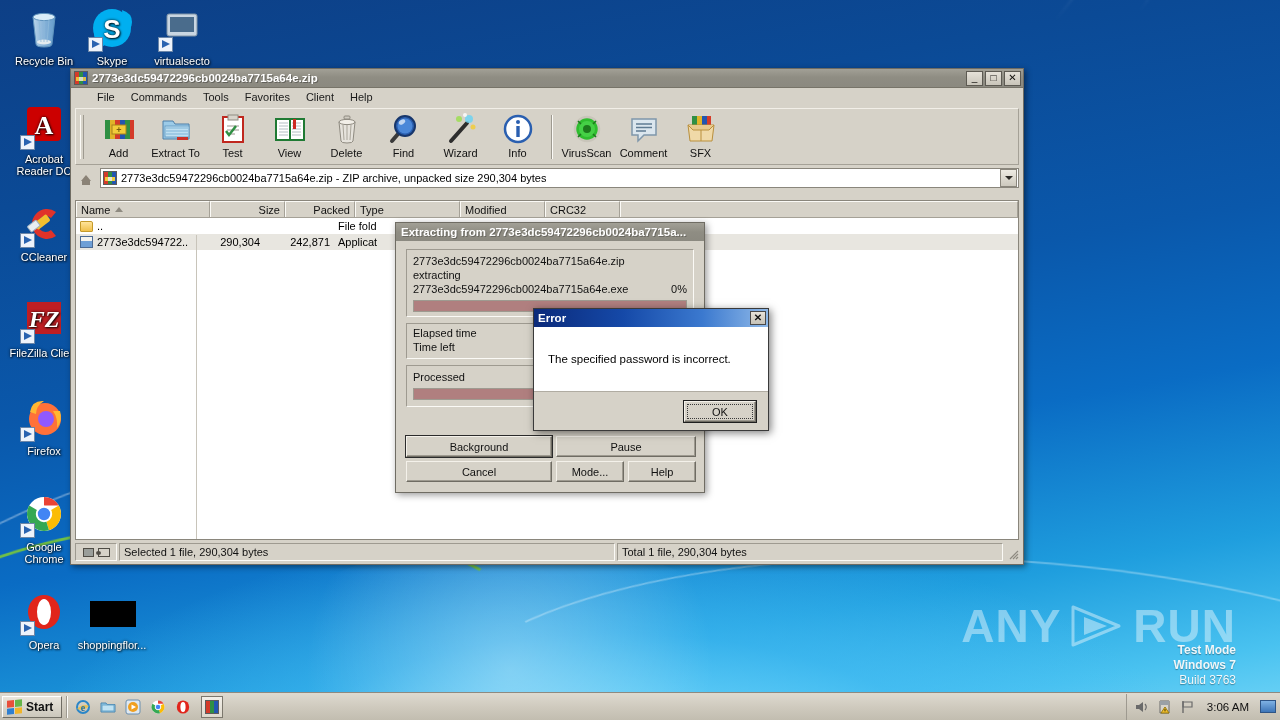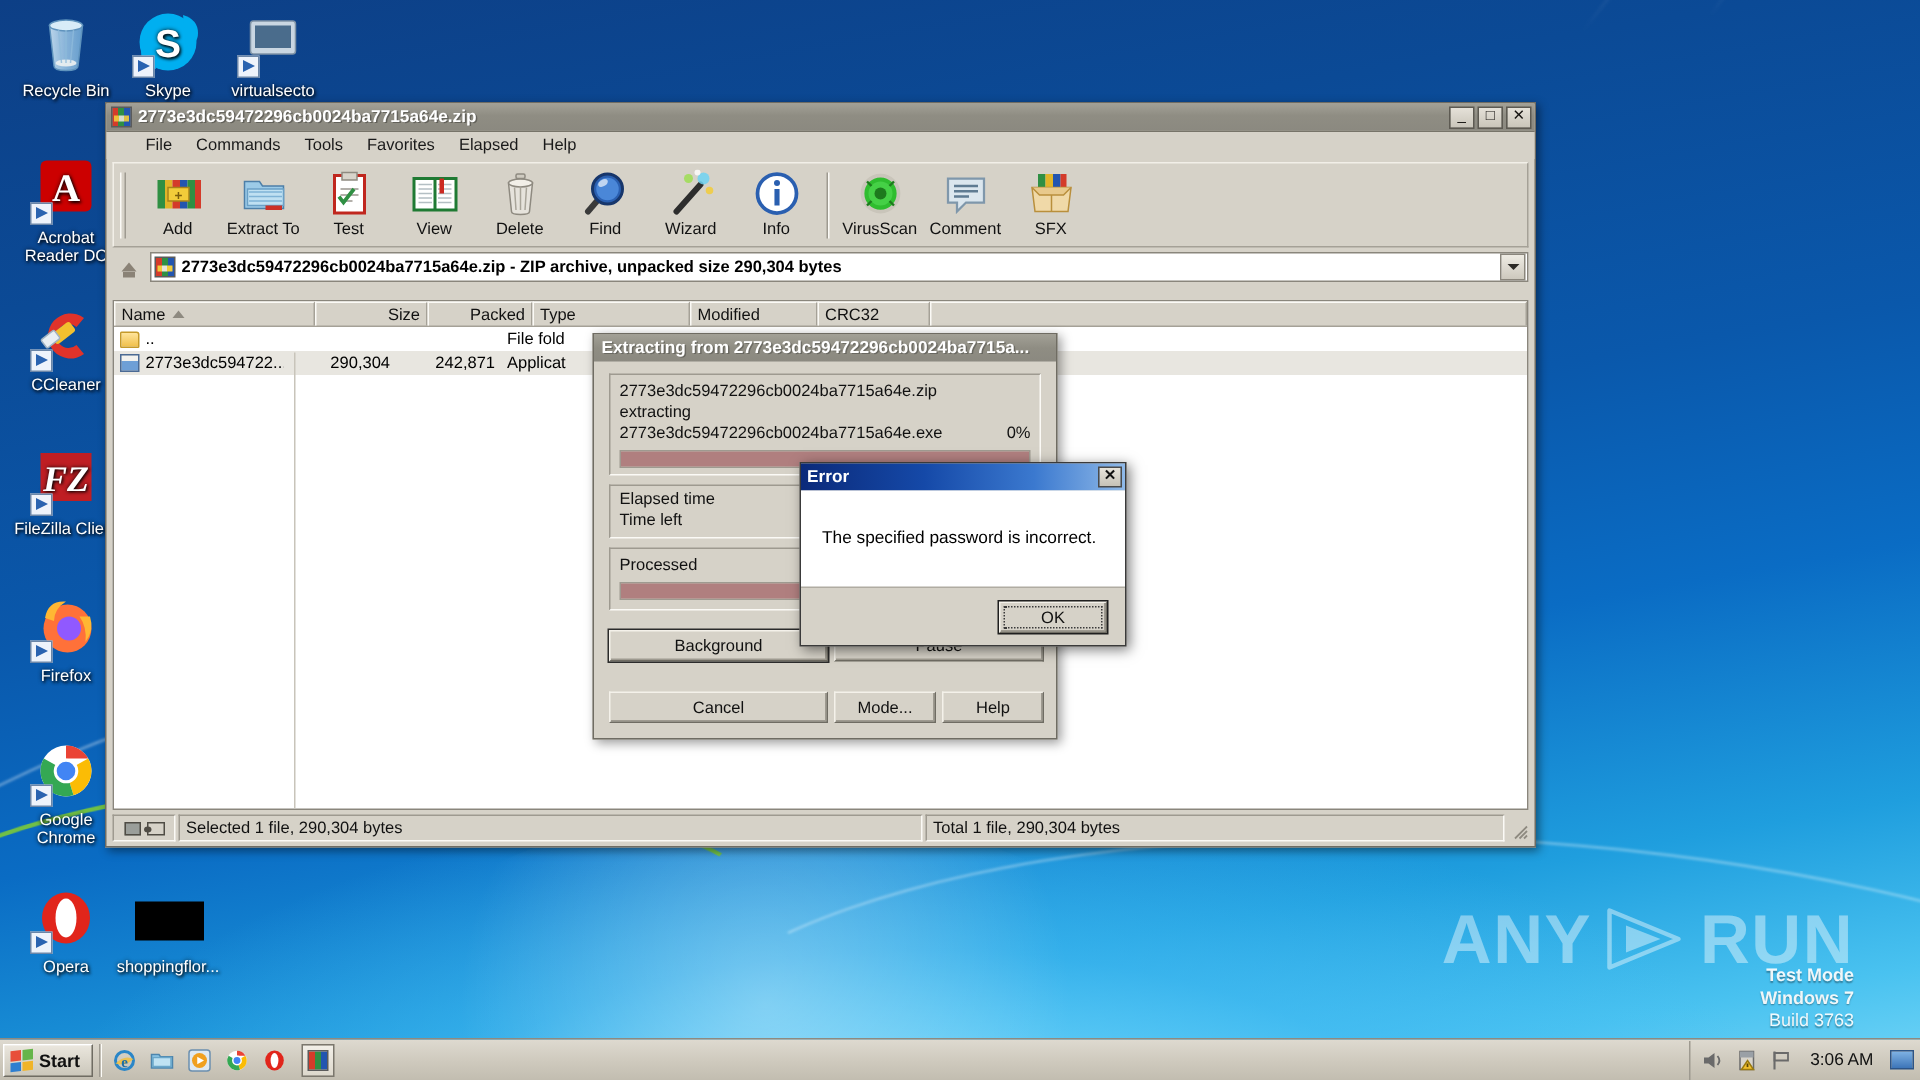--- a/index.html
+++ b/index.html
@@ -162,21 +162,21 @@
   .tbtn .ic { width: 32px; height: 32px; position: relative; margin-bottom: 2px; }
   .tb-sep {
     width: 2px; height: 44px;
     border-left: 1px solid #9e9a90;
     border-right: 1px solid #fbfaf6;
     margin: 0 5px;
   }
 
   .addrbar {
     height: 20px; margin: 3px 4px 0 4px;
-    display: flex; align-items: center; gap: 3px; font-weight: bold;
+    display: flex; align-items: center; gap: 3px;
   }
   .upbtn {
     width: 22px; height: 20px;
     background: #d6d2c8;
     border: 1px solid #d6d2c8;
     display:flex;align-items:center;justify-content:center;
     cursor: default;
   }
   .upbtn::after{
     content:""; width:0;height:0;
@@ -311,38 +311,38 @@
   }
   .grp .line { font-size: 11px; color: #111; line-height: 14px; display:flex; }
   .grp .line .pct { margin-left: auto; }
   .pbar {
     height: 12px; margin-top: 4px;
     background: #ffffff;
     border: 1px solid #9e9a90;
   }
   .pbar .fill { height: 100%; background: #b07f7f; }
   .dbtns { position:absolute; left: 10px; right: 10px; bottom: 10px; }
-  .dbrow { display: flex; gap: 4px; margin-top: 20px; justify-content: space-between; }
+  .dbrow { display: flex; gap: 4px; margin-top: 4px; justify-content: space-between; }
   .dbtn {
     height: 21px; flex: 1 1 auto;
     background: #d6d2c8;
     border: 1px solid #6f6c63;
     border-top-color: #f4f1ea; border-left-color: #f4f1ea;
     box-shadow: inset -1px -1px 0 #9e9a90;
     display: flex; align-items: center; justify-content: center;
     font-size: 11px; color: #111;
     cursor: default;
   }
   .dbtn.default { outline: 1px solid #2b2b2b; outline-offset: 0px; }
 
   
   #error-dlg {
     position: absolute;
     left: 533px; top: 308px;
-    width: 218px; height: 123px;
+    width: 236px; height: 123px;
     background: #d6d2c8;
     border: 1px solid #3a3a3a;
     box-shadow: 2px 2px 8px rgba(0,0,0,0.5);
   }
   #error-dlg .etitle {
     height: 18px;
     background: linear-gradient(90deg, #0b2a7a 0%, #1549a8 38%, #3b79cf 72%, #8fb9e8 100%);
     display: flex; align-items: center;
     padding-left: 4px; padding-right: 2px;
   }
@@ -633,21 +633,21 @@
             <span>✕</span>
           </span>
       </span>
     </div>
 
     <div class="menubar">
       <div>File</div>
       <div>Commands</div>
       <div>Tools</div>
       <div>Favorites</div>
-      <div>Elapsed</div>
+      <div>Client</div>
       <div>Help</div>
     </div>
 
     <div class="toolbar">
       <div class="tb-grip"></div>
 
       <div class="tbtn">
         <span class="ic">
           <svg width="32" height="32" viewBox="0 0 32 32">
             <rect x="2" y="7" width="5" height="19" fill="#2f8f43"></rect>

